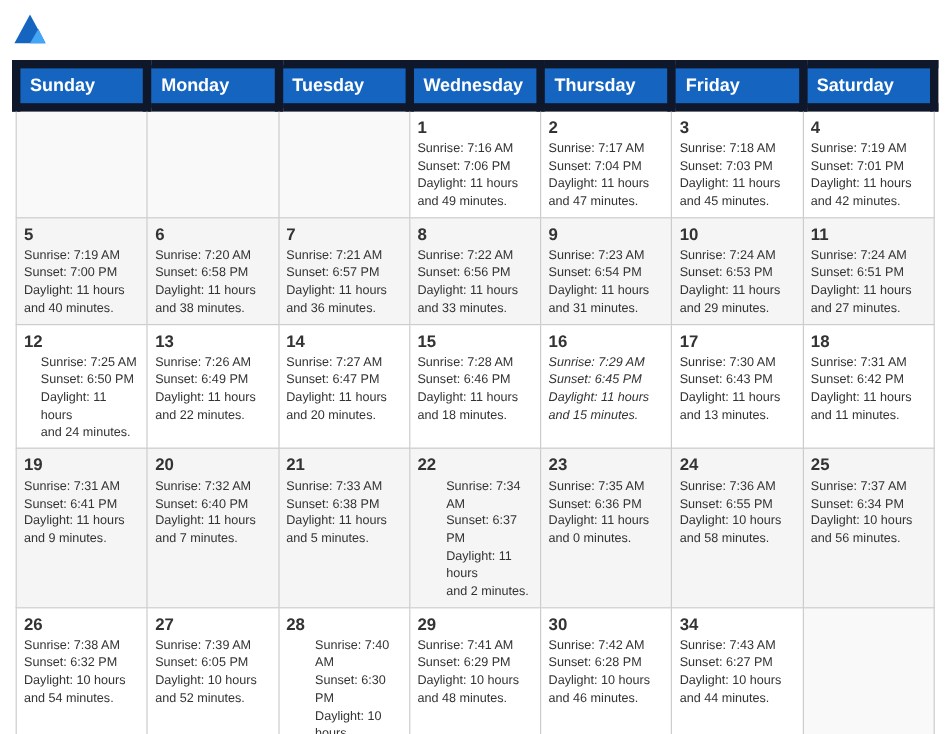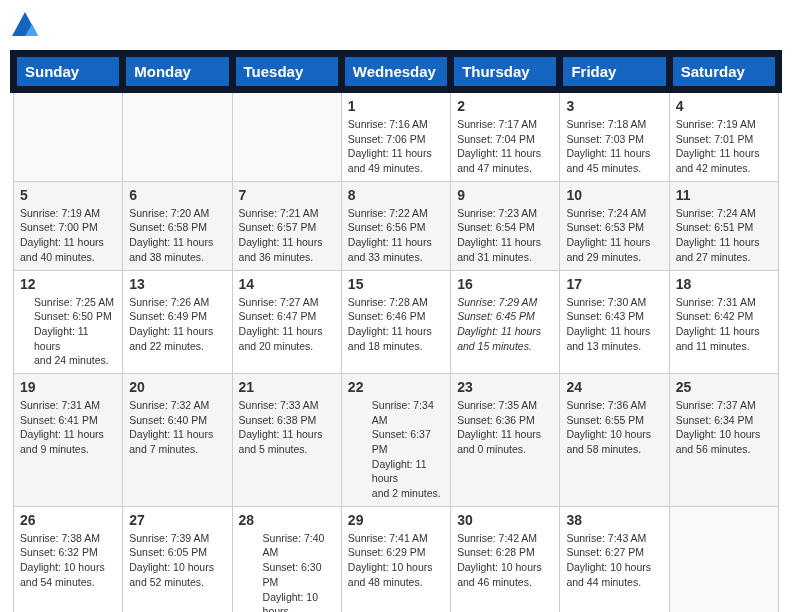--- a/index.html
+++ b/index.html
@@ -343,21 +343,21 @@
 and 48 minutes.</div>
         </td>
         <td>
           <span class="day-num">30</span>
           <div class="day-info" style="white-space: pre-line;">Sunrise: 7:42 AM
 Sunset: 6:28 PM
 Daylight: 10 hours
 and 46 minutes.</div>
         </td>
         <td>
-          <span class="day-num">38</span>
+          <span class="day-num">34</span>
           <div class="day-info" style="white-space: pre-line;">Sunrise: 7:43 AM
 Sunset: 6:27 PM
 Daylight: 10 hours
 and 44 minutes.</div>
         </td>
         <td class="empty"></td>
       </tr>
     </tbody>
 </table>
 

